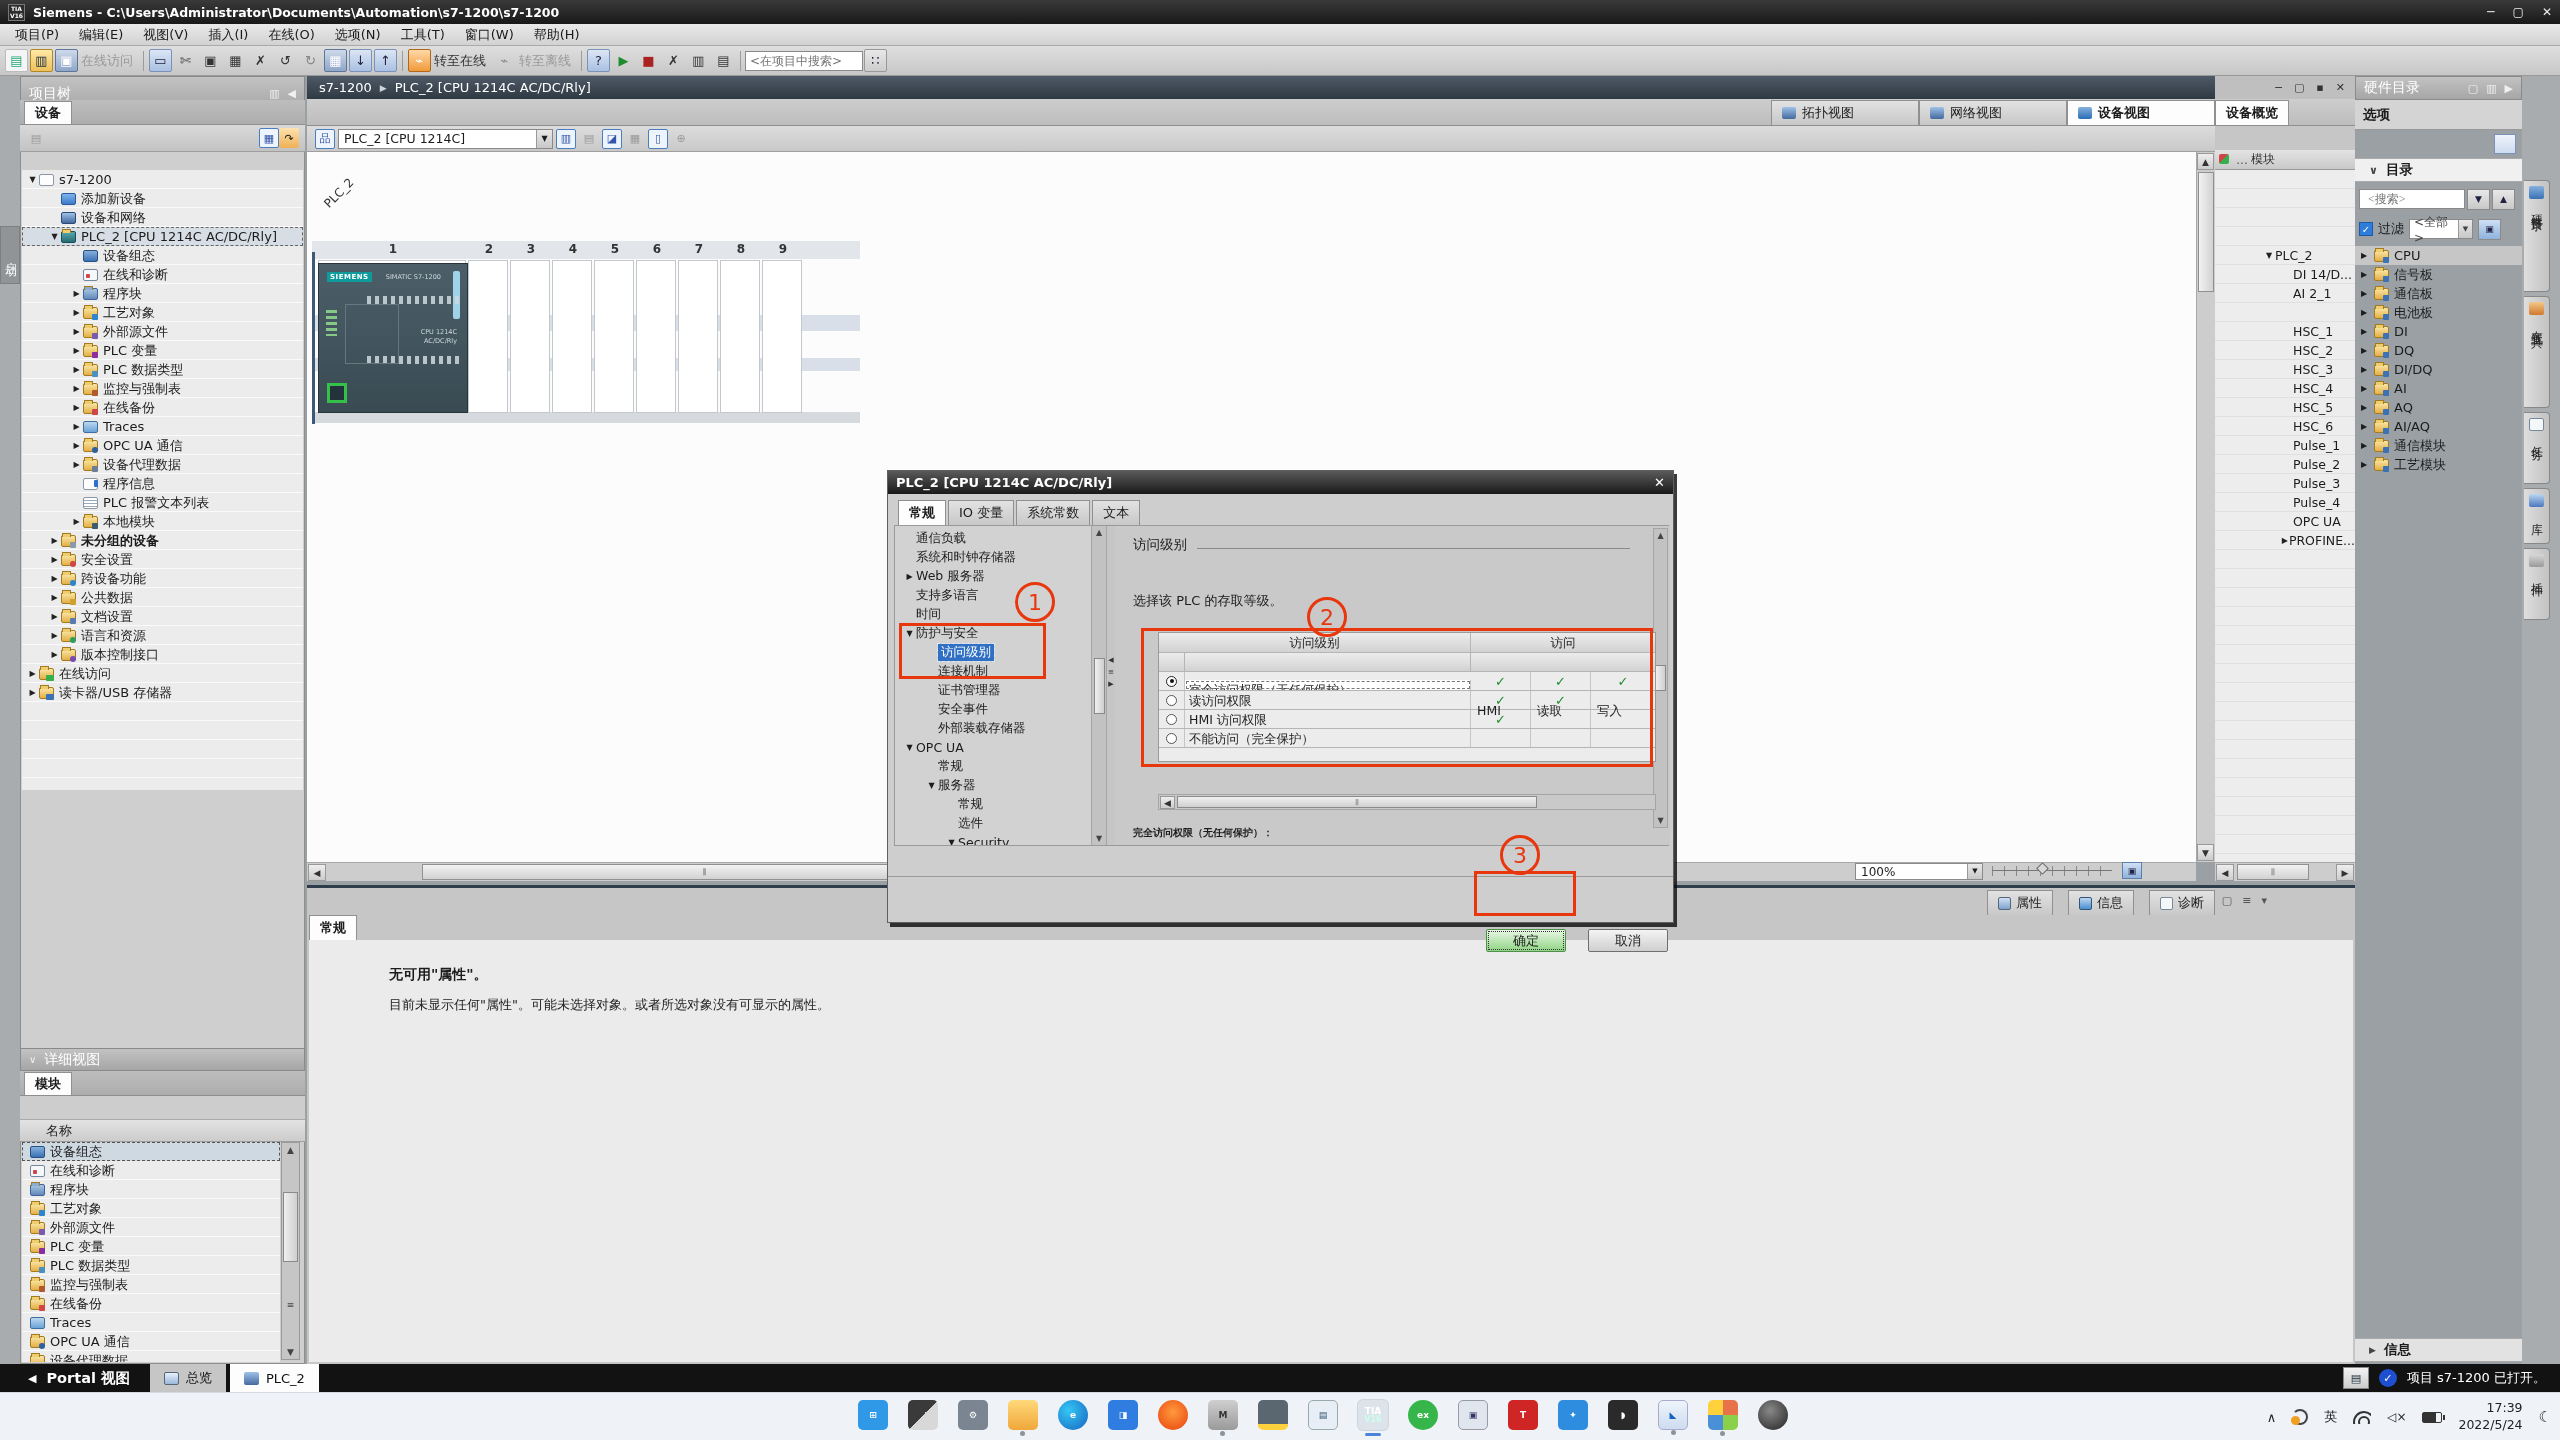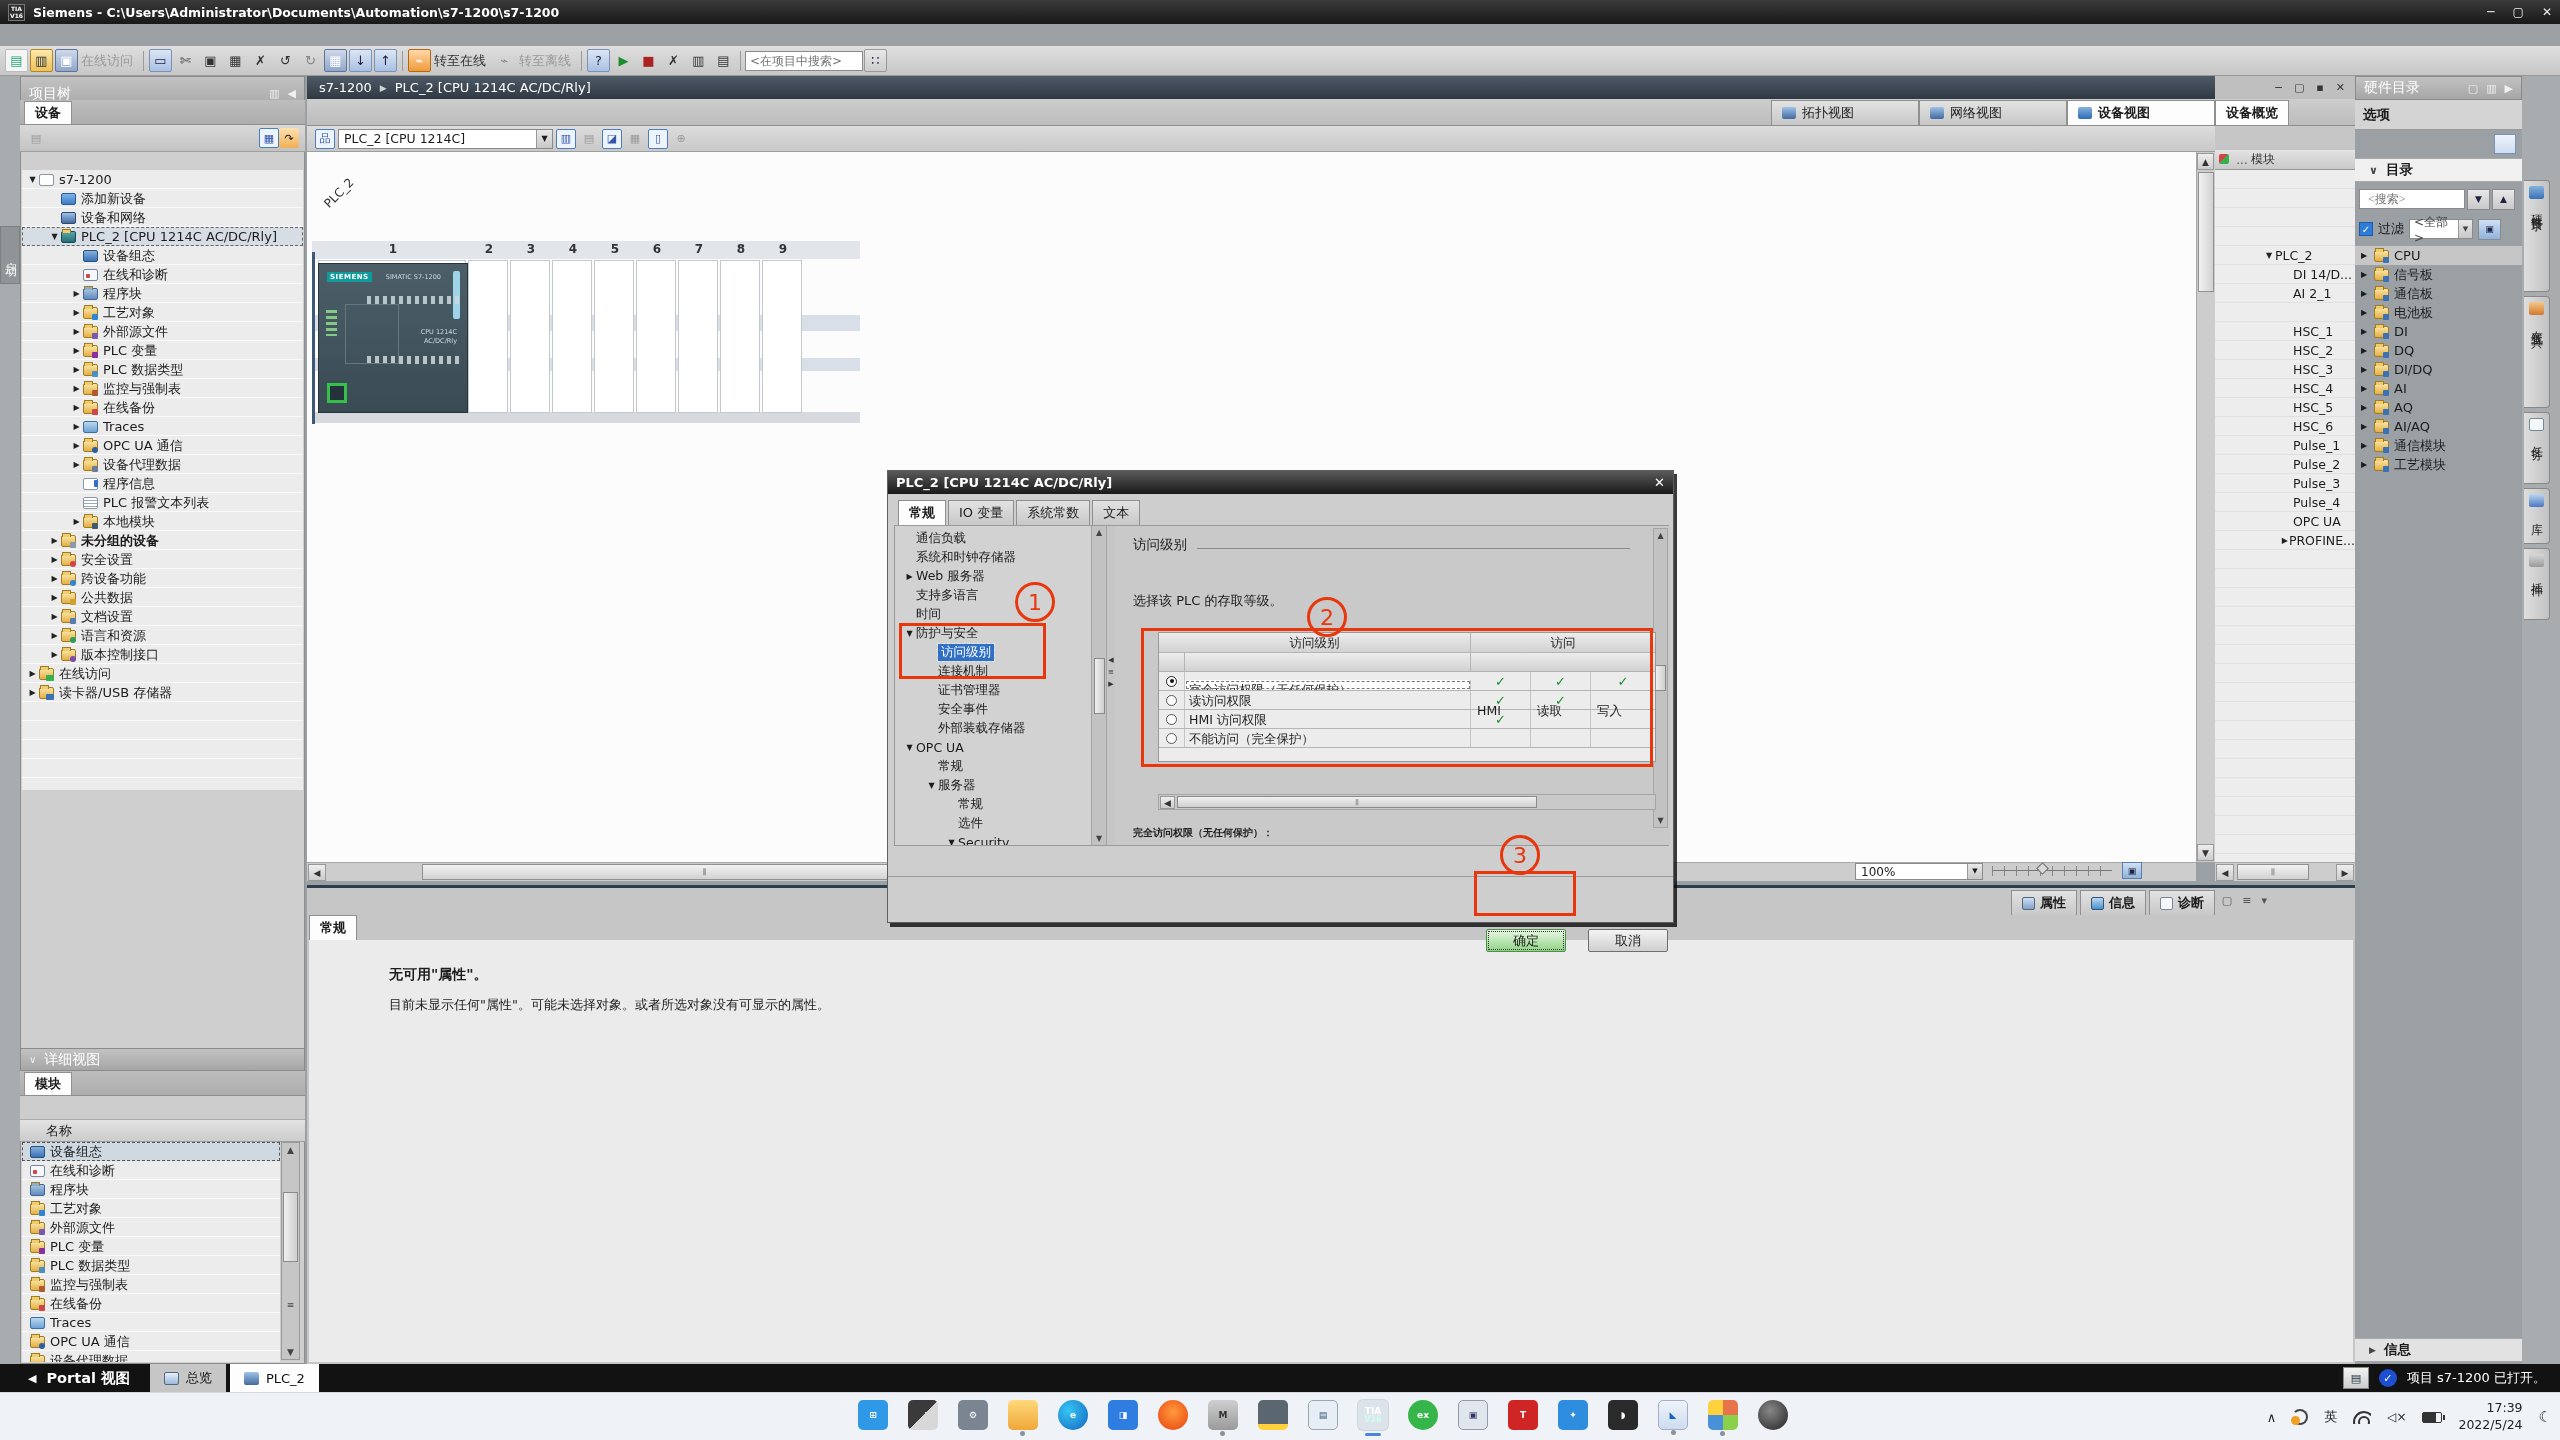--- a/index.html
+++ b/index.html
@@ -162,21 +162,21 @@
   #zoom-sel .dd{margin-left:auto;width:15px;height:15px;background:linear-gradient(#e8e8e8,#c8c8c8);border-left:1px solid #999;font-size:7px;text-align:center;line-height:15px;}
   #zoom-slider{position:absolute;left:-168px;top:4px;width:120px;height:10px;background:repeating-linear-gradient(90deg,#888 0 1px,transparent 1px 12px);}
   #zoom-slider::before{content:"";position:absolute;left:0;right:0;top:4px;height:1px;background:#777;}
   #zoom-knob{position:absolute;left:46px;top:-2px;width:9px;height:9px;background:#d8d8d8;border:1px solid #666;transform:rotate(45deg);}
   #zoom-fit{position:absolute;left:-38px;top:0px;width:20px;height:17px;background:linear-gradient(#cfe0f4,#8fb2dd);border:1px solid #5d80ab;font-size:9px;color:#224;text-align:center;line-height:16px;}
   #cv-vscroll{left:2196px;top:152px;width:19px;height:710px;background:#cdcdcd;border-left:1px solid #a8a8a8;}
   #cv-vthumb{position:absolute;left:1px;top:20px;width:16px;height:120px;background:linear-gradient(90deg,#f2f2f2,#d2d2d2);border:1px solid #909090;}
 
   
   #inspector{left:307px;top:885px;width:2048px;height:479px;background:#c6c6c6;border-top:3px solid #2e3d4c;}
-  #insp-tabs{position:absolute;right:140px;top:2px;height:25px;display:flex;gap:3px;font-weight:bold;}
+  #insp-tabs{position:absolute;right:140px;top:2px;height:25px;display:flex;gap:15px;}
   #insp-tabs .tab{height:25px;gap:5px;}
   .it-ic{width:13px;height:13px;border-radius:2px;}
   .it-prop{background:linear-gradient(#cfe0f4,#7fa2cd);border:1px solid #567;}
   .it-info{background:linear-gradient(#bcd7ef,#4a90d0);border:1px solid #357;}
   .it-diag{background:#f4f8fb;border:1px solid #789;}
   #insp-icons{position:absolute;right:88px;top:6px;color:#555;font-size:11px;display:flex;gap:10px;}
   #insp-gen-tab{position:absolute;left:2px;top:27px;height:25px;}
   #insp-body{position:absolute;left:2px;top:52px;right:2px;bottom:2px;background:#ebebeb;}
   #insp-title{position:absolute;left:82px;top:78px;font-weight:bold;font-size:14px;}
   #insp-desc{position:absolute;left:82px;top:108px;font-size:13px;color:#222;}
@@ -348,20 +348,40 @@
   <div id="titlebar" class="abs">
     <div id="tia-logo">TIA V16</div>
     <div class="t">Siemens - C:\Users\Administrator\Documents\Automation\s7-1200\s7-1200</div>
     <div id="win-controls">
       <span>─</span>
       <span>▢</span>
       <span>✕</span>
     </div>
   </div>
 
+  <div id="menubar" class="abs">
+
+      <div class="menu-item">项目(P)</div>
+
+      <div class="menu-item">编辑(E)</div>
+
+      <div class="menu-item">视图(V)</div>
+
+      <div class="menu-item">插入(I)</div>
+
+      <div class="menu-item">在线(O)</div>
+
+      <div class="menu-item">选项(N)</div>
+
+      <div class="menu-item">工具(T)</div>
+
+      <div class="menu-item">窗口(W)</div>
+
+      <div class="menu-item">帮助(H)</div>
+    </div>
 
   <div id="toolbar" class="abs">
     <span style="display:flex;">
 
     <span class="tbi c-new">▤</span>
         <span class="tbi c-open">▥</span>
         <span class="tbi c-save">▣</span>
       </span>
     <span class="tb-label dis">在线访问</span>
     <span class="tb-sep"></span>

